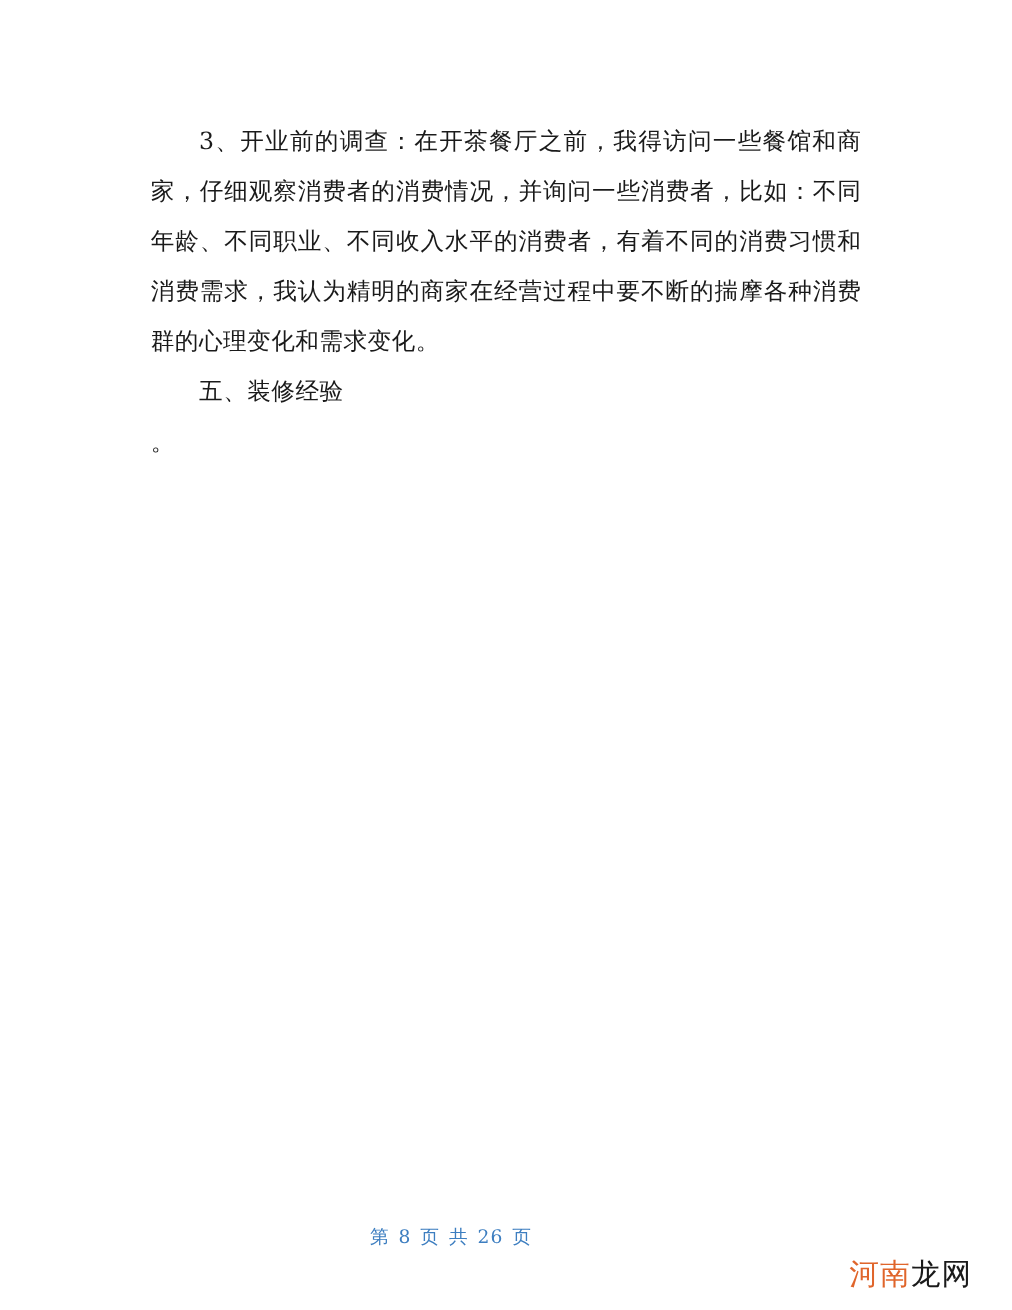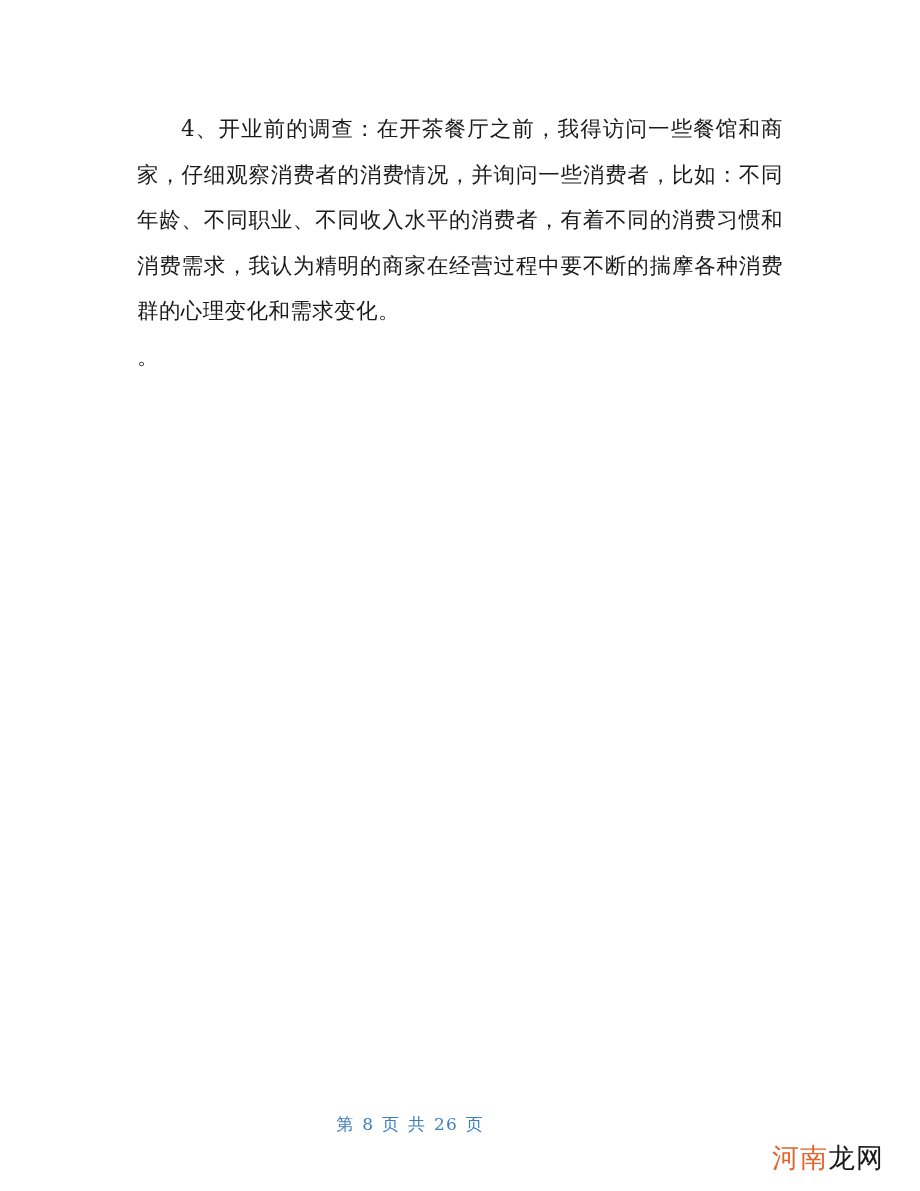--- a/index.html
+++ b/index.html
@@ -52,21 +52,22 @@
     font-size: 27px;
     letter-spacing: 1px;
   }
   .wm-a { color: #e0652b; }
   .wm-b { color: #1a1a1a; }
 </style>
 </head>
 <body>
 
 <div class="page">
-  <p class="para indent">4、开业前的调查：在开茶餐厅之前，我得访问一些餐馆和商家，仔细观察消费者的消费情况，并询问一些消费者，比如：不同年龄、不同职业、不同收入水平的消费者，有着不同的消费习惯和消费需求，我认为精明的商家在经营过程中要不断的揣摩各种消费群的心理变化和需求变化。</p>
+  <p class="para indent">3、开业前的调查：在开茶餐厅之前，我得访问一些餐馆和商家，仔细观察消费者的消费情况，并询问一些消费者，比如：不同年龄、不同职业、不同收入水平的消费者，有着不同的消费习惯和消费需求，我认为精明的商家在经营过程中要不断的揣摩各种消费群的心理变化和需求变化。</p>
+  <p class="para indent">五、装修经验</p>
   <p class="para">。</p>
 </div>
 
 <div class="footer">
   <span>第</span><span>8</span><span>页</span><span>共</span><span>26</span><span>页</span>
 </div>
 
 <div class="watermark">
   <span class="wm-a">河南</span><span class="wm-b">龙网</span>
 </div>

